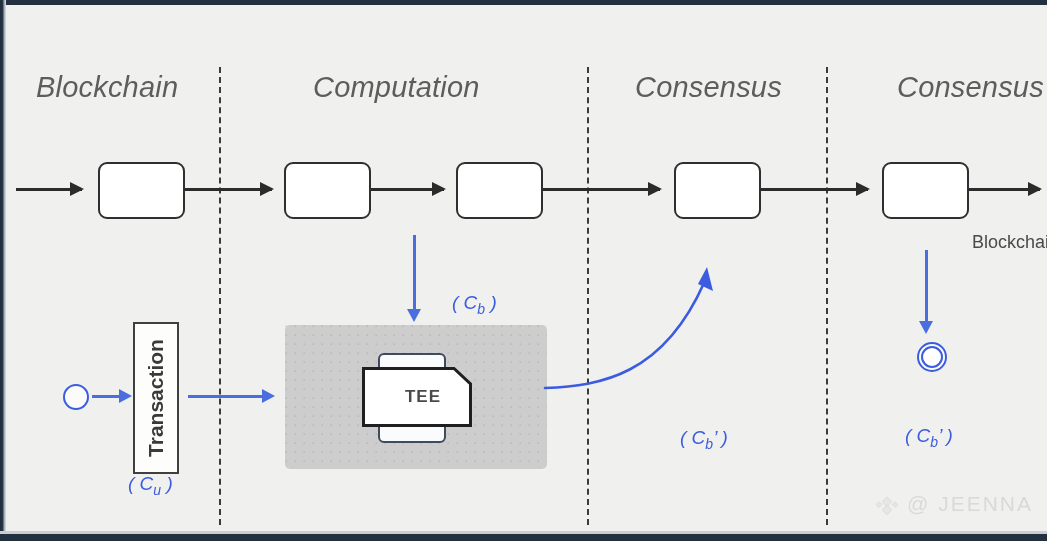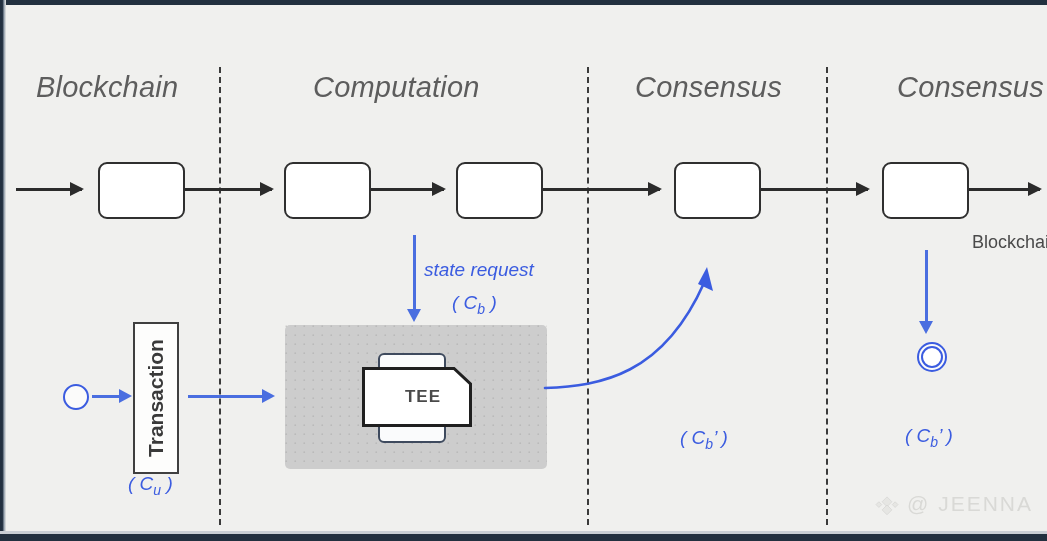--- a/index.html
+++ b/index.html
@@ -284,21 +284,20 @@
 
     <div class="chain-box" style="left:92px"></div>
     <div class="chain-box" style="left:278px"></div>
     <div class="chain-box" style="left:450px"></div>
     <div class="chain-box" style="left:668px"></div>
     <div class="chain-box" style="left:876px"></div>
 
     <div class="gray-text" style="left:966px; top:227px">Blockchain</div>
 
     <div class="blue-line-v" style="left:407px; top:230px; height:76px"></div>
-    <div class="blue-text" style="left:418px; top:254px">state request</div>
     <div class="blue-text" style="left:446px; top:287px"><span>( C</span><span class="sub">b</span><span> )</span></div>
 
     <div class="blue-line-v" style="left:919px; top:245px; height:73px"></div>
     <div class="end-circle"></div>
     <div class="end-circle-inner"></div>
     <div class="blue-text" style="left:899px; top:420px"><span>( C</span><span class="sub">b</span><span>’ )</span></div>
 
     <div class="start-circle"></div>
     <div class="blue-line-h" style="left:86px; top:390px; width:28px"></div>
     <div class="tx-box"></div>

